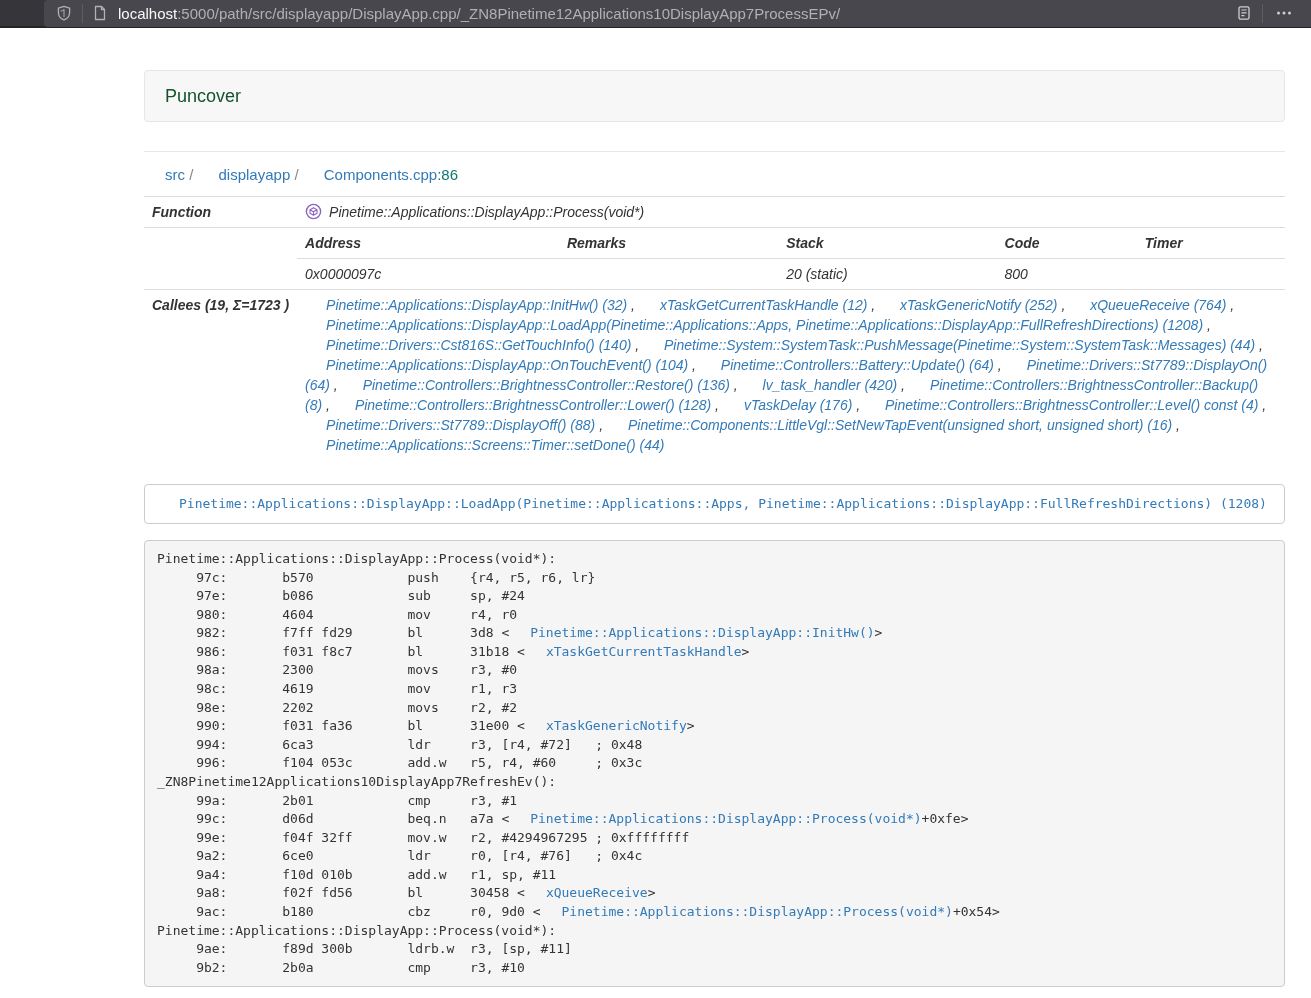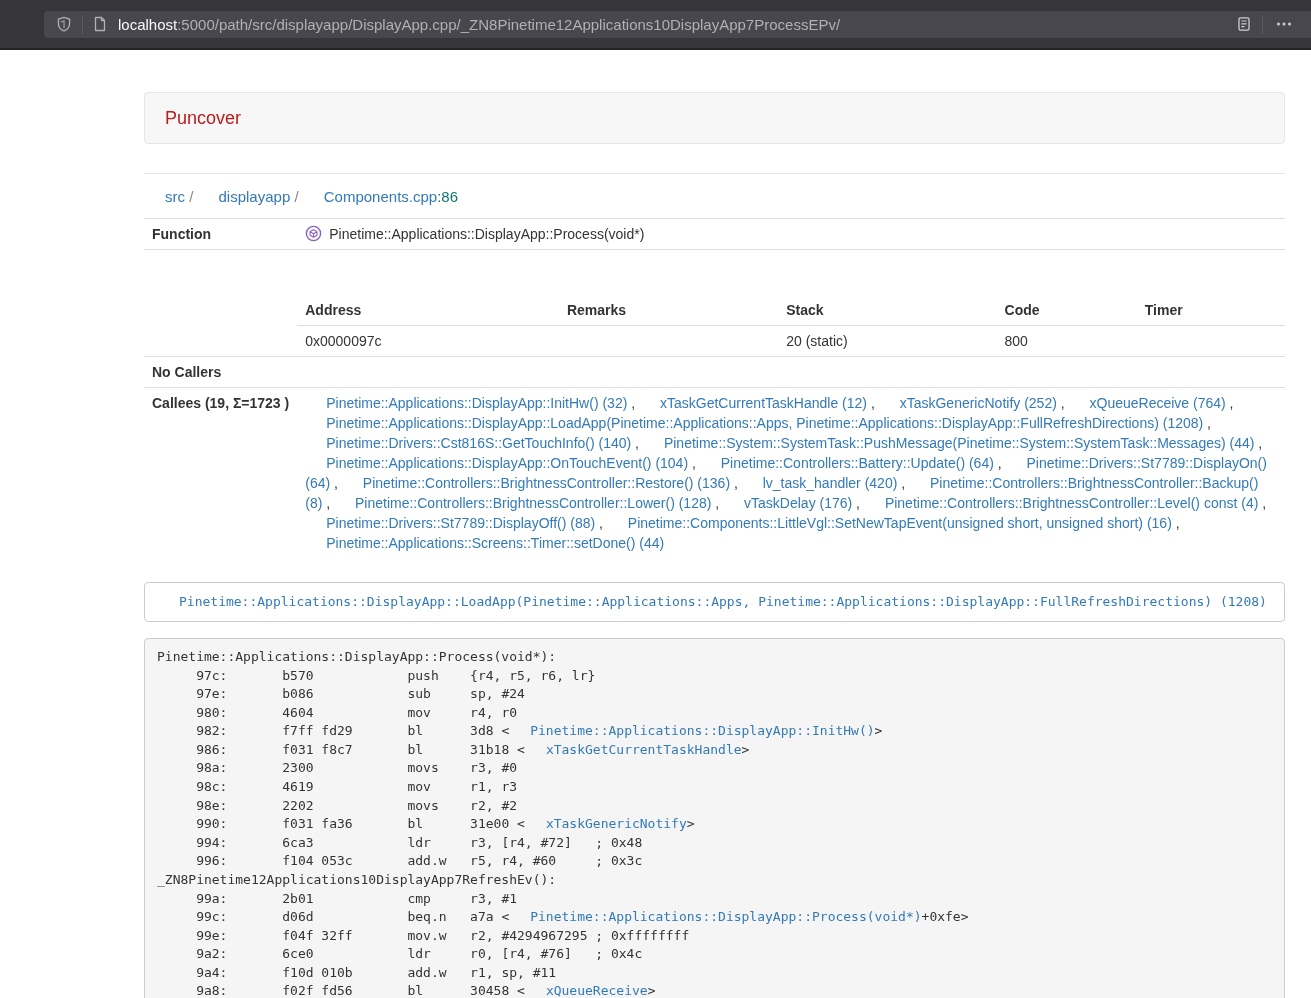--- a/index.html
+++ b/index.html
@@ -1,55 +1,55 @@
 <!DOCTYPE html>
 <html style="--toolbar-bg: #36363a; --toolbar-border: #242428; --urlbar-bg: #47474d; --url-bright: #f9f9fa; --url-dim: #b1b1b3; --link-blue: #337ab7; --icon-purple: #8a63c0;"><head>
 <meta charset="utf-8">
 <style>
   * { box-sizing: border-box; margin: 0; padding: 0; }
   html, body { width: 1311px; height: 998px; overflow: hidden; background: #fff;
     font-family: "Liberation Sans", sans-serif; font-size: 14px; color: #333; }
 
   
-  .toolbar { height: 50px; background: var(--toolbar-bg); border-bottom: 2px solid var(--toolbar-border);
+  .toolbar { height: 28px; background: var(--toolbar-bg); border-bottom: 2px solid var(--toolbar-border);
     display: flex; align-items: center; }
   .urlbar { margin-left: 44px; flex: 1; height: 27px; background: var(--urlbar-bg);
     border-radius: 4px 0 0 4px; display: flex; align-items: center; padding: 0 10px 0 12px;
     font-size: 15px; color: var(--url-dim); }
   .urlbar .vdiv { width: 1px; height: 19px; background: #5c5c62; margin: 0 10px; }
   .url-host { color: var(--url-bright); }
   .url-text { white-space: nowrap; overflow: hidden; flex: 1; }
   .icon16 { display: inline-block; flex: 0 0 auto; }
   .ellipsis-dots { margin: 0 8px 0 2px; }
 
   
   .container { margin-left: 144px; width: 1141px; padding-top: 42px; }
 
   .navbar { height: 52px; background: #f7f7f7; border: 1px solid #e6e6e6; border-radius: 4px;
     display: flex; align-items: center; padding-left: 20px; }
-  .brand { font-size: 18px; color: #b91c1c; }
+  .brand { font-size: 18px; color: #14532d; }
 
   hr.sep { border: 0; border-top: 1px solid #e7e7e7; margin-top: 29px; }
 
   .breadcrumb { padding: 14px 0 13px; font-size: 15px; }
   .bc-sep { color: #888; }
   .bc-suffix { color: #0f766e; }
 
   a.lnk { color: var(--link-blue); text-decoration: none; cursor: pointer; margin-left: 21px; }
 
   
   table.main { width: 100%; border-collapse: collapse; }
   table.main > tbody > tr { border-top: 1px solid #ddd; }
-  table.main > tbody > tr > td { padding: 5px 8px; vertical-align: top; line-height: 20px; }
+  table.main > tbody > tr > td { padding: 5px 8px; vertical-align: top; line-height: 20px; font-style: italic; }
   table.main > tbody > tr > td.lbl { width: 152px; font-weight: bold; white-space: nowrap; }
   table.main > tbody > tr > td.notable { padding: 0; }
 
   .cube { vertical-align: -3px; margin-right: 7px; }
 
-  table.inner { width: 100%; border-collapse: collapse; margin-top: 45px; }
+  table.inner { width: 100%; border-collapse: collapse; }
   table.inner th, table.inner td { text-align: left; padding: 5px 8px; line-height: 20px; font-weight: normal; }
   table.inner th { font-weight: bold; border-bottom: 1px solid #ddd; }
   .c-addr { width: 26.5%; } .c-rem { width: 22.2%; } .c-stack { width: 22.1%; }
   .c-code { width: 14.2%; } .c-static { width: 15%; }
 
   .callees { line-height: 20px; }
 
   
   pre.symbolbox { margin-top: 24px; background: #fff; border: 1px solid #ccc; border-radius: 4px;
     padding: 9px 13px; font-family: "DejaVu Sans Mono", monospace; font-size: 13px; line-height: 20px; }
@@ -126,24 +126,20 @@
                 <td></td>
                 <td>20 (static)</td>
                 <td>800</td>
                 <td></td>
               </tr>
             </tbody>
           </table>
         </td>
       </tr>
       <tr>
-        <td class="lbl">No Callers</td>
-        <td></td>
-      </tr>
-      <tr>
         <td class="lbl">Callees (19, Σ=1723 )</td>
         <td class="callees"><a class="lnk" href="#">Pinetime::Applications::DisplayApp::InitHw() (32)</a> , <a class="lnk" href="#">xTaskGetCurrentTaskHandle (12)</a> , <a class="lnk" href="#">xTaskGenericNotify (252)</a> , <a class="lnk" href="#">xQueueReceive (764)</a> , <a class="lnk" href="#">Pinetime::Applications::DisplayApp::LoadApp(Pinetime::Applications::Apps, Pinetime::Applications::DisplayApp::FullRefreshDirections) (1208)</a> , <a class="lnk" href="#">Pinetime::Drivers::Cst816S::GetTouchInfo() (140)</a> , <a class="lnk" href="#">Pinetime::System::SystemTask::PushMessage(Pinetime::System::SystemTask::Messages) (44)</a> , <a class="lnk" href="#">Pinetime::Applications::DisplayApp::OnTouchEvent() (104)</a> , <a class="lnk" href="#">Pinetime::Controllers::Battery::Update() (64)</a> , <a class="lnk" href="#">Pinetime::Drivers::St7789::DisplayOn() (64)</a> , <a class="lnk" href="#">Pinetime::Controllers::BrightnessController::Restore() (136)</a> , <a class="lnk" href="#">lv_task_handler (420)</a> , <a class="lnk" href="#">Pinetime::Controllers::BrightnessController::Backup() (8)</a> , <a class="lnk" href="#">Pinetime::Controllers::BrightnessController::Lower() (128)</a> , <a class="lnk" href="#">vTaskDelay (176)</a> , <a class="lnk" href="#">Pinetime::Controllers::BrightnessController::Level() const (4)</a> , <a class="lnk" href="#">Pinetime::Drivers::St7789::DisplayOff() (88)</a> , <a class="lnk" href="#">Pinetime::Components::LittleVgl::SetNewTapEvent(unsigned short, unsigned short) (16)</a> , <a class="lnk" href="#">Pinetime::Applications::Screens::Timer::setDone() (44)</a></td>
       </tr>
     </tbody>
   </table>
 
   <pre class="symbolbox"><a class="lnk" href="#">Pinetime::Applications::DisplayApp::LoadApp(Pinetime::Applications::Apps, Pinetime::Applications::DisplayApp::FullRefreshDirections) (1208)</a></pre>
 
   <pre class="codeblock">Pinetime::Applications::DisplayApp::Process(void*):
      97c:	b570      	push	{r4, r5, r6, lr}

